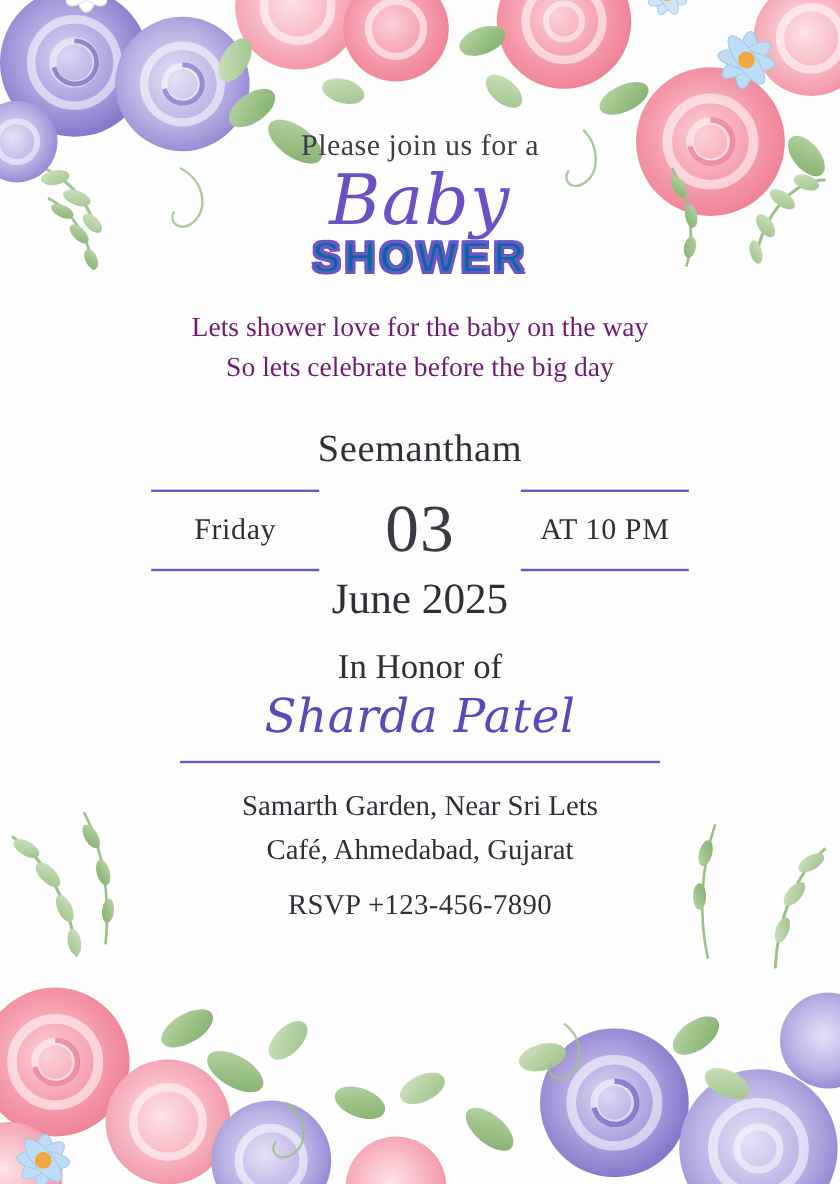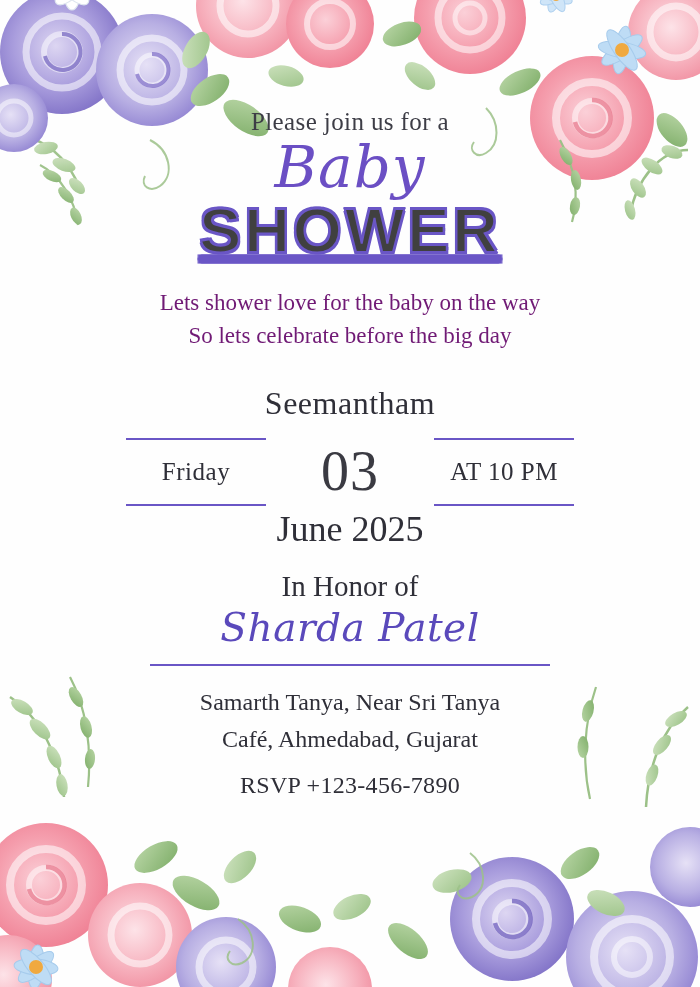--- a/index.html
+++ b/index.html
@@ -66,32 +66,31 @@
     line-height: 1.0;
     color: #6b4fc4;
     font-family: "DejaVu Serif", serif;
     font-style: italic;
     font-weight: normal;
     letter-spacing: 1px;
   }
 
   .shower-word {
     margin-top: -2px;
-    font-size: 63px;
+    font-size: 36px;
     letter-spacing: 3px;
     font-family: "Liberation Sans", sans-serif;
     font-weight: bold;
-    color: #404040;
+    color: #0369a1;
     -webkit-text-stroke: 2px #6a56c6;
     text-shadow:
       -1.6px -1.6px 0 #6a56c6,
        1.6px -1.6px 0 #6a56c6,
       -1.6px  1.6px 0 #6a56c6,
        1.6px  1.6px 0 #6a56c6;
-    text-decoration: underline;
   }
 
   .tagline {
     margin-top: 20px;
     font-size: 23px;
     color: #701a75;
     line-height: 1.45;
     font-family: "Liberation Serif", serif;
   }
 
@@ -423,20 +422,20 @@
 
     <div class="month-year">June 2025</div>
 
     <div class="in-honor">In Honor of</div>
 
     <div class="honoree">Sharda Patel</div>
 
     <div class="divider"></div>
 
     <div class="venue">
-      <div>Samarth Tanya, Near Sri Tanya</div>
+      <div>Samarth Garden, Near Sri Lets</div>
       <div>Café, Ahmedabad, Gujarat</div>
     </div>
 
     <div class="rsvp">RSVP +123-456-7890</div>
 
   </div>
 </div>
 
 </body></html>

